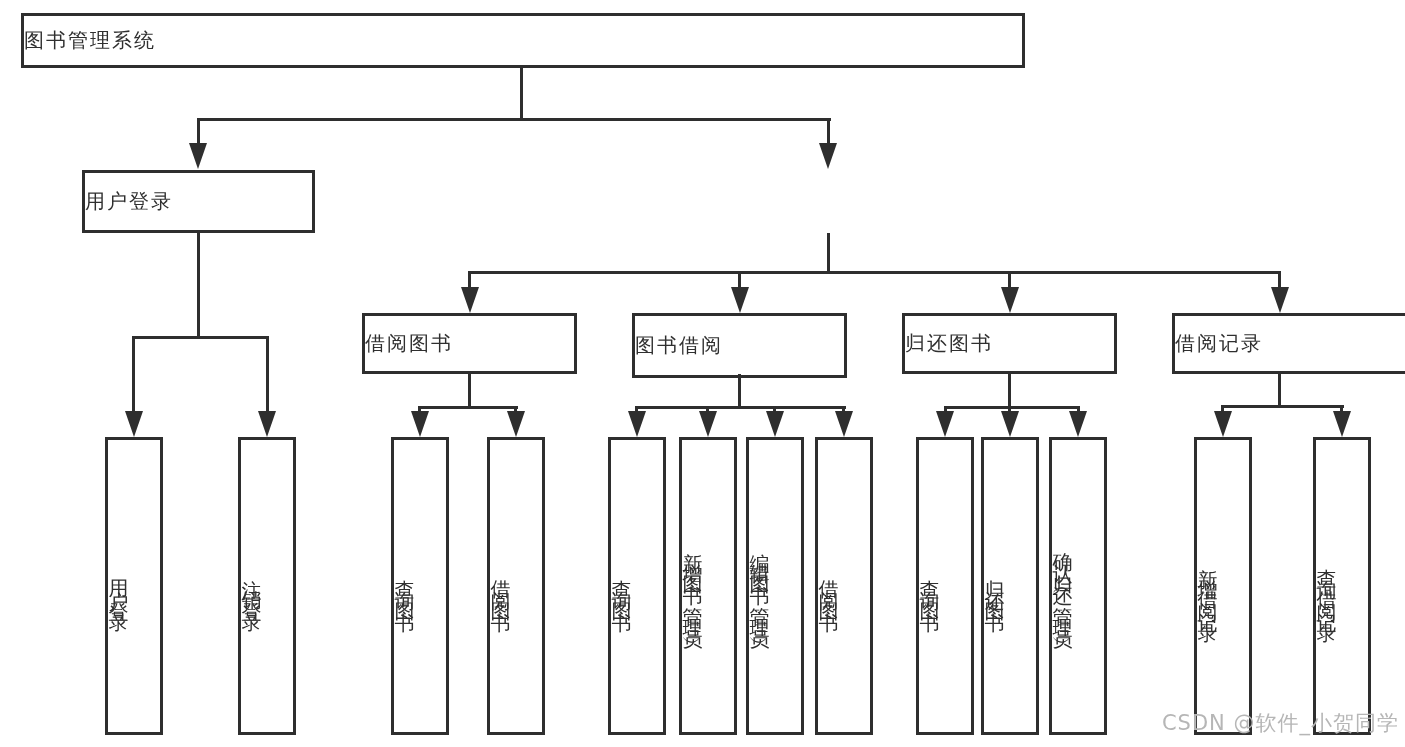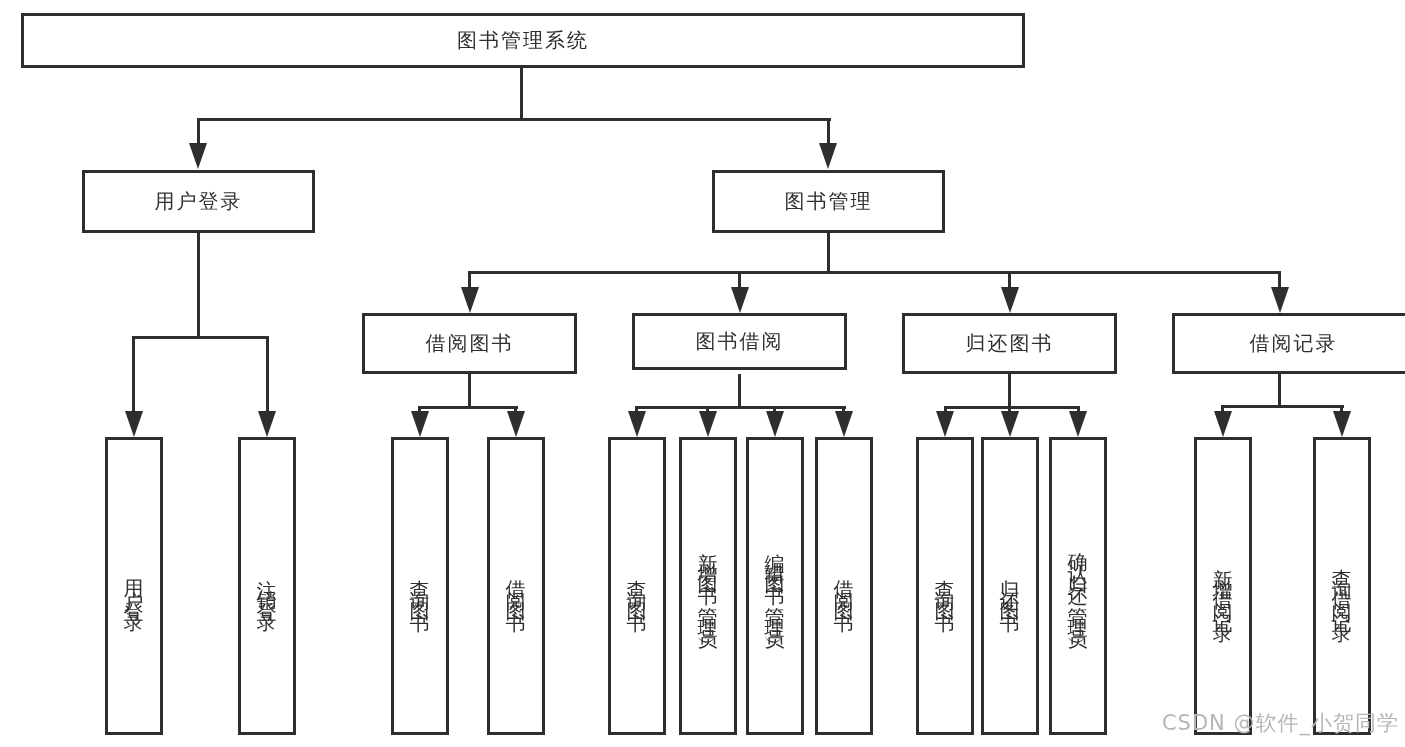--- a/index.html
+++ b/index.html
@@ -7,21 +7,21 @@
     --text:#2f2f2f;
     --wm:#b6b6b6;
   }
   html,body{margin:0;padding:0;background:#fff;}
   body{font-family:"DejaVu Sans","Liberation Sans",sans-serif;}
   .canvas{
     position:relative;width:1405px;height:747px;background:#fff;overflow:hidden;
   }
   .box{
     position:absolute;box-sizing:border-box;border:3px solid var(--line);
-    background:#fff;display:flex;align-items:center;justify-content:center;
+    background:#fff;display:flex;align-items:center;
     color:var(--text);
   }
   .hlabel{font-size:20px;letter-spacing:2px;white-space:nowrap;}
   .vtext{
     writing-mode:vertical-rl;text-orientation:mixed;
     font-size:20px;line-height:1.1;letter-spacing:11px;white-space:nowrap;
   }
   .v{position:absolute;width:3px;background:var(--line);}
   .h{position:absolute;height:3px;background:var(--line);}
   .arr{
@@ -46,23 +46,20 @@
   <div class="v" style="left:520px;top:68px;height:50px"></div>
   <div class="h" style="left:197px;top:118px;width:634px"></div>
   <div class="v" style="left:197px;top:118px;height:28px"></div>
   <div class="arr" style="left:189px;top:143px"></div>
   <div class="v" style="left:827px;top:118px;height:28px"></div>
   <div class="arr" style="left:819px;top:143px"></div>
 
   <div class="box" style="left:82px;top:170px;width:233px;height:63px">
     <span class="hlabel">用户登录</span>
   </div>
-  <div class="box" style="left:712px;top:170px;width:233px;height:63px">
-    <span class="hlabel">图书管理</span>
-  </div>
 
   <div class="v" style="left:197px;top:233px;height:103px"></div>
   <div class="h" style="left:132px;top:336px;width:137px"></div>
   <div class="v" style="left:132px;top:336px;height:80px"></div>
   <div class="arr" style="left:125px;top:411px"></div>
   <div class="v" style="left:266px;top:336px;height:80px"></div>
   <div class="arr" style="left:258px;top:411px"></div>
 
   <div class="v" style="left:827px;top:233px;height:38px"></div>
   <div class="h" style="left:468px;top:271px;width:813px"></div>
@@ -71,21 +68,21 @@
   <div class="v" style="left:738px;top:271px;height:20px"></div>
   <div class="arr" style="left:731px;top:287px"></div>
   <div class="v" style="left:1008px;top:271px;height:20px"></div>
   <div class="arr" style="left:1001px;top:287px"></div>
   <div class="v" style="left:1278px;top:271px;height:20px"></div>
   <div class="arr" style="left:1271px;top:287px"></div>
 
   <div class="box" style="left:362px;top:313px;width:215px;height:61px">
     <span class="hlabel">借阅图书</span>
   </div>
-  <div class="box" style="left:632px;top:313px;width:215px;height:57px">
+  <div class="box" style="left:632px;top:313px;width:215px;height:65px">
     <span class="hlabel">图书借阅</span>
   </div>
   <div class="box" style="left:902px;top:313px;width:215px;height:61px">
     <span class="hlabel">归还图书</span>
   </div>
   <div class="box" style="left:1172px;top:313px;width:243px;height:61px">
     <span class="hlabel">借阅记录</span>
   </div>
 
   <div class="v" style="left:468px;top:374px;height:32px"></div>

